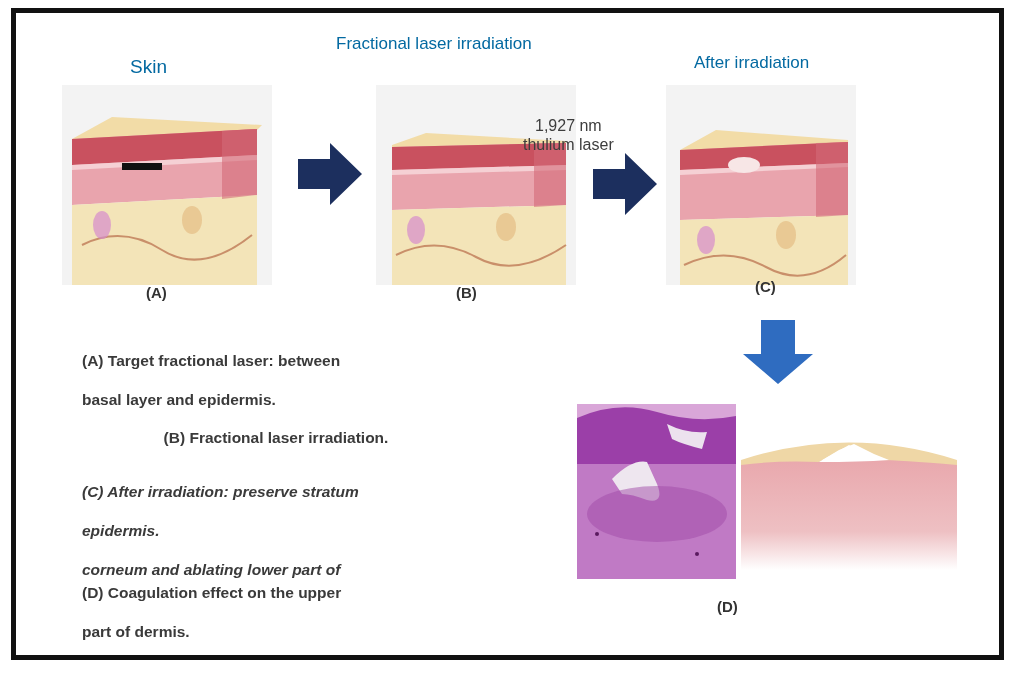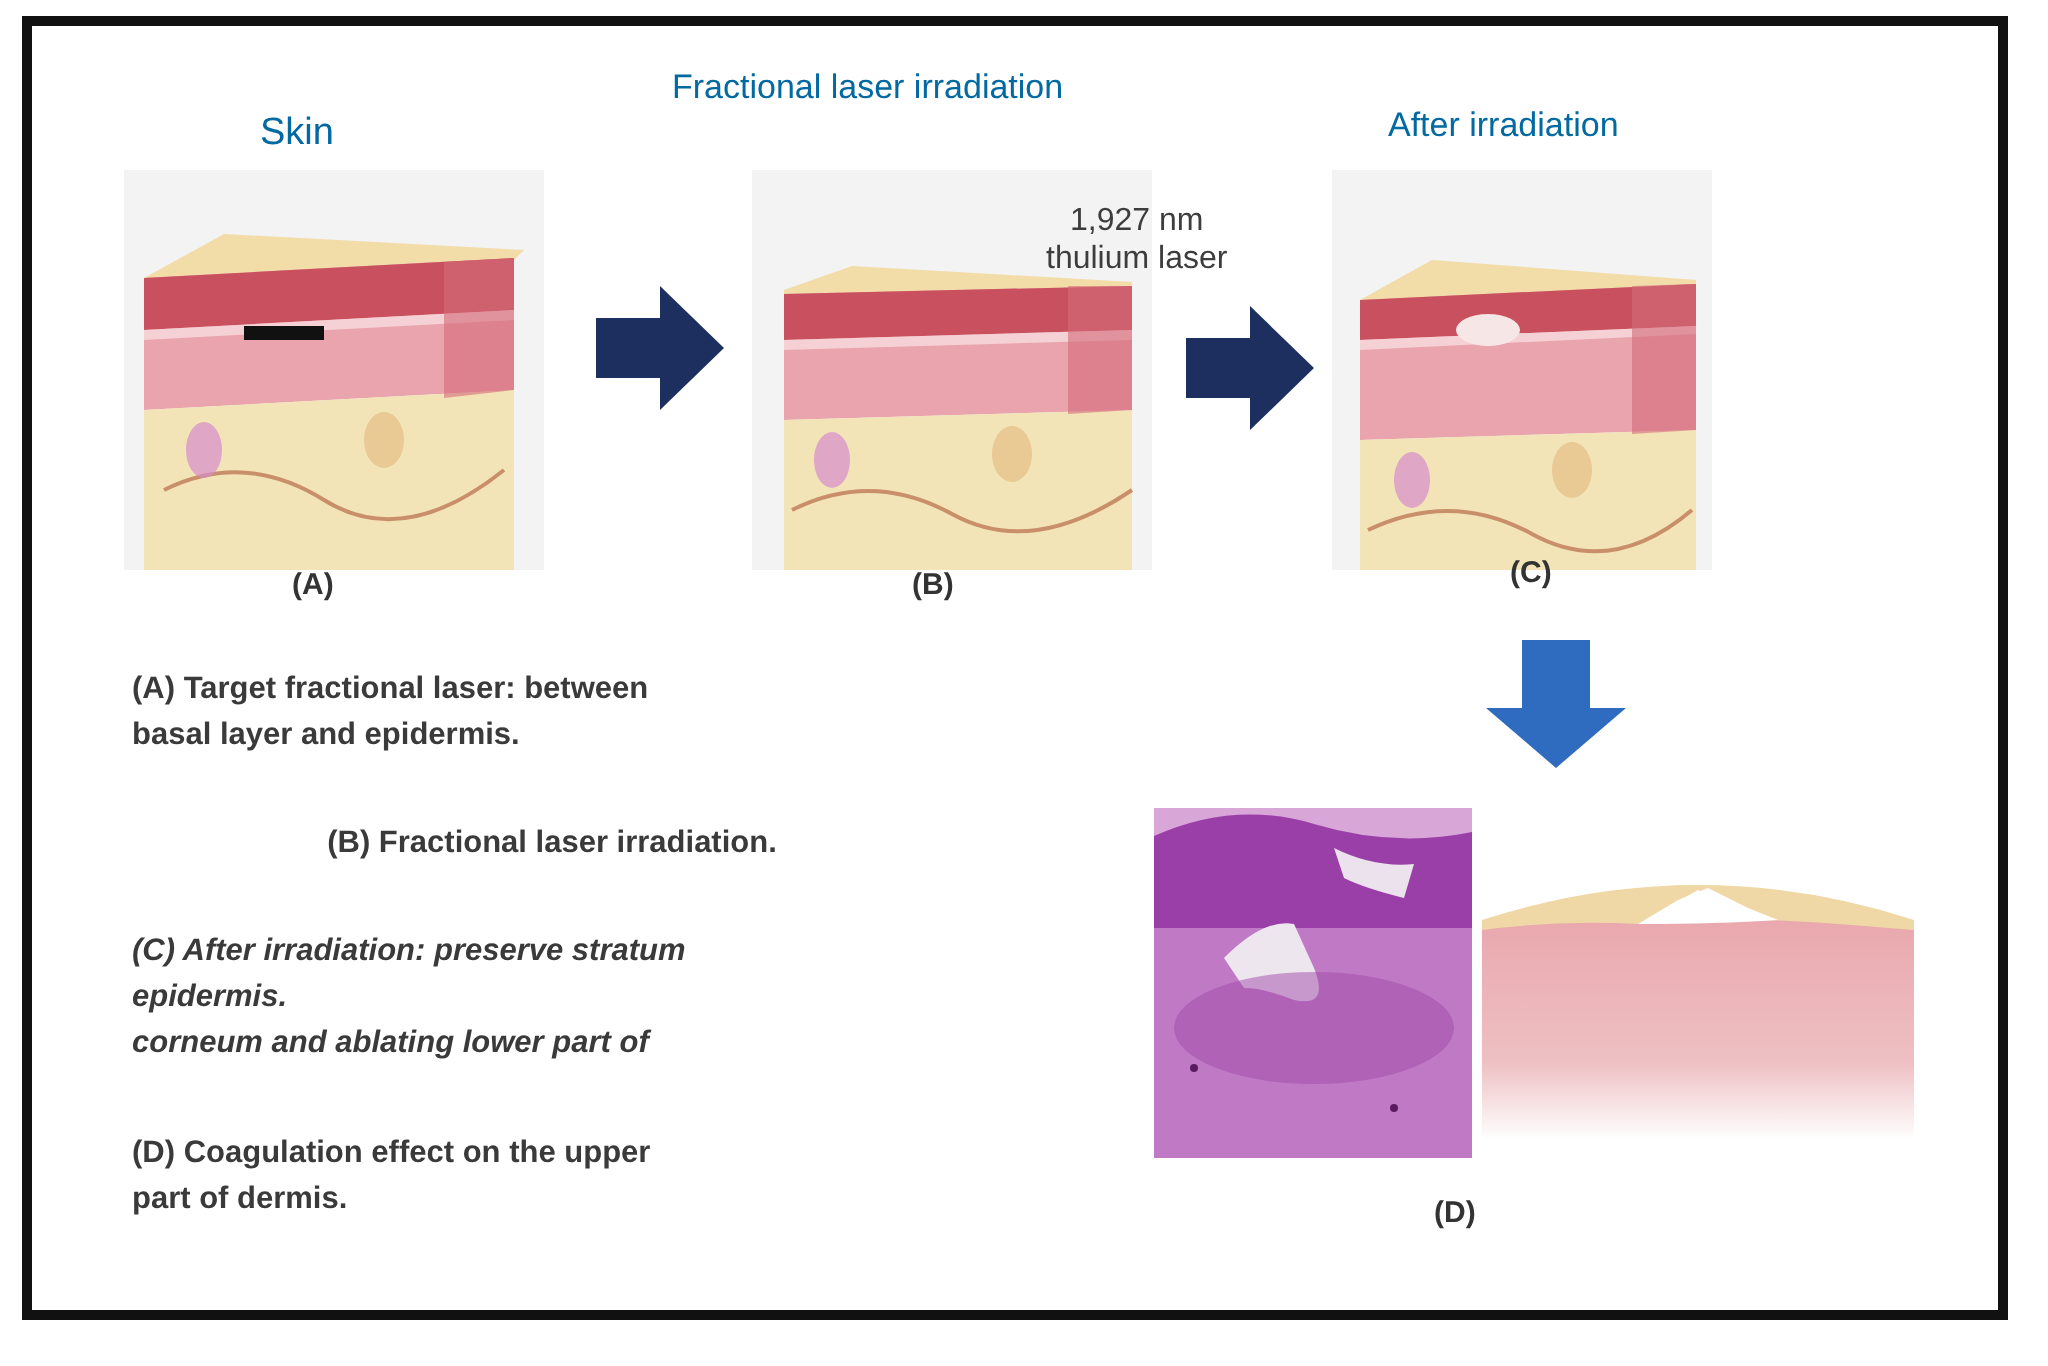--- a/index.html
+++ b/index.html
@@ -2,22 +2,22 @@
 <html><head>
 <meta charset="utf-8">
 <style>
   html,body{margin:0;padding:0;background:#fff;}
   body{width:1024px;height:683px;position:relative;overflow:hidden;font-family:"Liberation Sans",sans-serif;}
   .frame{position:absolute;left:11px;top:8px;width:993px;height:652px;border:5px solid #111;box-sizing:border-box;background:#fff;}
   .title{position:absolute;font-weight:normal;color:#0369a1;font-size:17px;white-space:nowrap;}
   .caption{position:absolute;font-weight:bold;color:#333;font-size:15px;}
   .arrow{position:absolute;}
   .desc{position:absolute;left:66px;width:420px;font-weight:bold;color:#3a3a3a;font-size:15.5px;line-height:23px;}
-  .desc p{margin:0;}
-  .laser-label{position:absolute;left:523px;top:101px;color:#3d3d3d;font-size:16px;line-height:19px;text-align:center;}
+  .desc p{margin:16px;}
+  .laser-label{position:absolute;left:523px;top:116px;color:#3d3d3d;font-size:16px;line-height:19px;text-align:center;}
 </style>
 </head>
 <body>
 
 <div class="frame"></div>
 
 <div class="title" style="left:130px;top:56px;font-size:19px;">Skin</div>
 <div class="title" style="left:336px;top:34px;">Fractional laser irradiation</div>
 <div class="title" style="left:694px;top:53px;">After irradiation</div>
 

